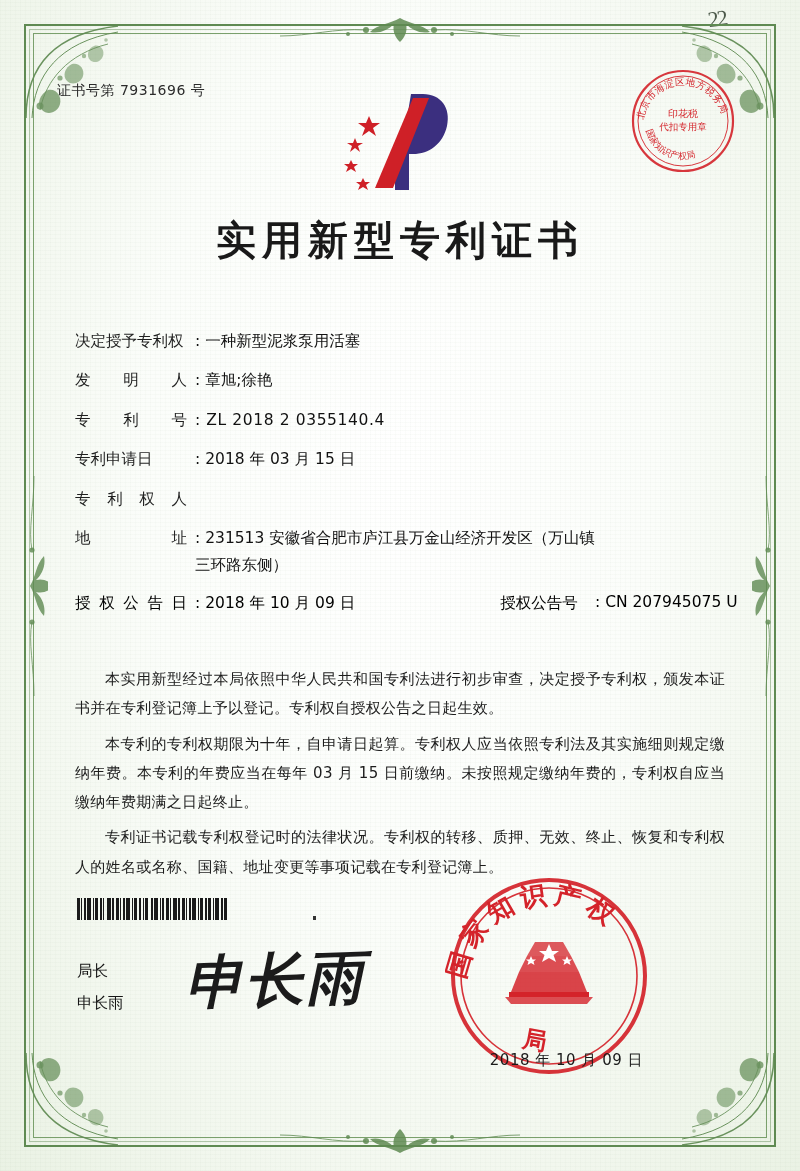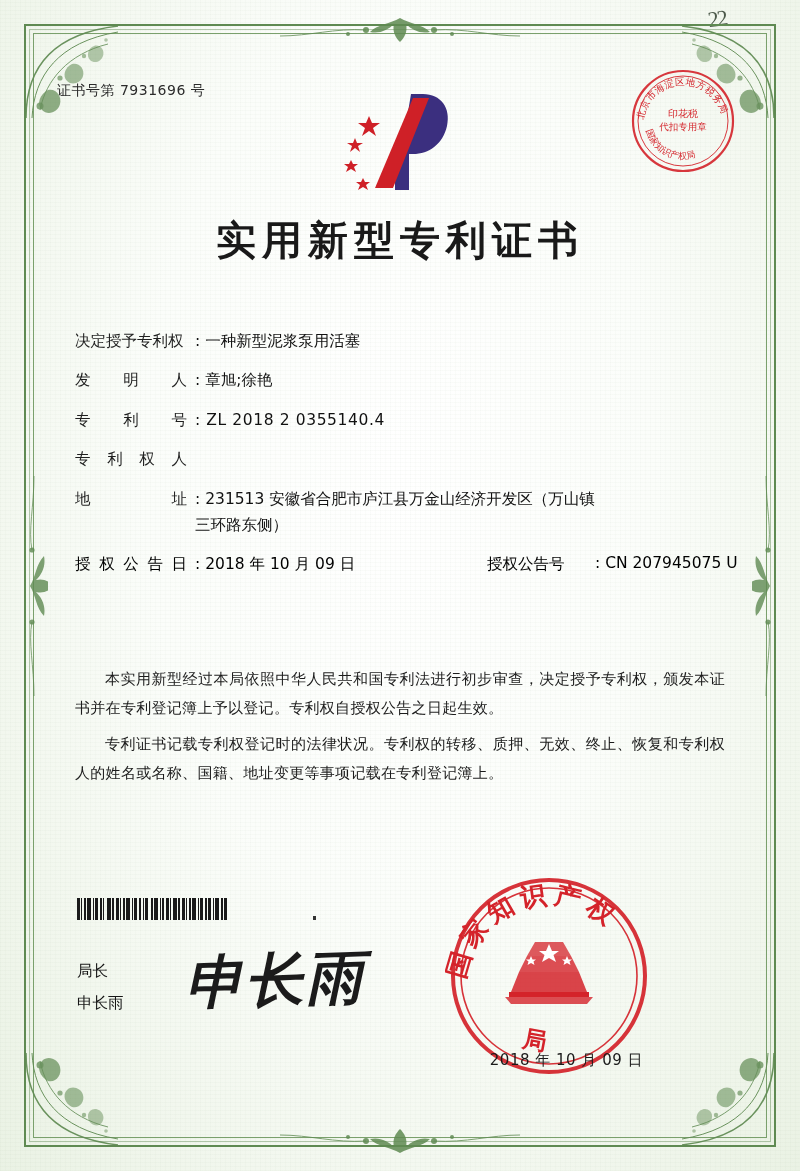--- a/index.html
+++ b/index.html
@@ -203,20 +203,21 @@
     display: flex;
     padding-left: 22px;
   }
   .lbl2 {
     flex: 0 0 112px;
     display: flex;
     justify-content: space-between;
   }
   .lbl2b {
     flex: 0 0 104px;
+    text-align: center;
   }
 
   
   .body-text {
     position: absolute;
     left: 20px;
     right: 4px;
     top: 610px;
     font-size: 15px;
     line-height: 1.95;
@@ -493,20 +494,24 @@
 
       <div class="frow">
         <div class="flabel">
             <span>专</span>
             <span>利</span>
             <span>号</span>
           </div>
         <div class="fvalue mono">: <span>ZL 2018 2 0355140.4</span></div>
       </div>
 
+      <div class="frow">
+        <div class="flabel nospread">专利申请日</div>
+        <div class="fvalue">: <span>2018 年 03 月 15 日</span></div>
+      </div>
 
       <div class="frow">
         <div class="flabel">
             <span>专</span>
             <span>利</span>
             <span>权</span>
             <span>人</span>
           </div>
       </div>
 
@@ -532,20 +537,21 @@
         <div class="col-right">
           <div class="lbl2b">授权公告号</div>
           <div style="padding-left:4px">: <span>CN 207945075 U</span></div>
         </div>
       </div>
 
     </div>
 
     <div class="body-text">
       <p>本实用新型经过本局依照中华人民共和国专利法进行初步审查，决定授予专利权，颁发本证书并在专利登记簿上予以登记。专利权自授权公告之日起生效。</p>
+      <p>本专利的专利权期限为十年，自申请日起算。专利权人应当依照专利法及其实施细则规定缴纳年费。本专利的年费应当在每年 03 月 15 日前缴纳。未按照规定缴纳年费的，专利权自应当缴纳年费期满之日起终止。</p>
       <p>专利证书记载专利权登记时的法律状况。专利权的转移、质押、无效、终止、恢复和专利权人的姓名或名称、国籍、地址变更等事项记载在专利登记簿上。</p>
     </div>
 
     <div class="barcode">
       <i style="width:3px"></i>
         <i style="width:1px;background:transparent"></i>
       <i style="width:1px"></i>
         <i style="width:2px;background:transparent"></i>
       <i style="width:2px"></i>
         <i style="width:1px;background:transparent"></i>

